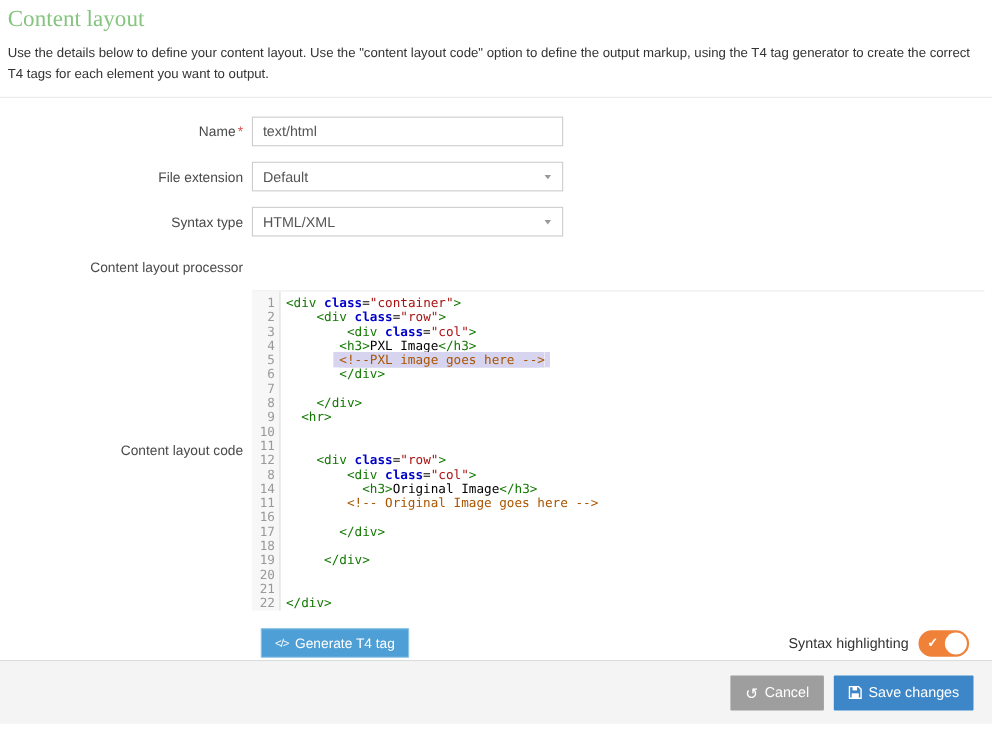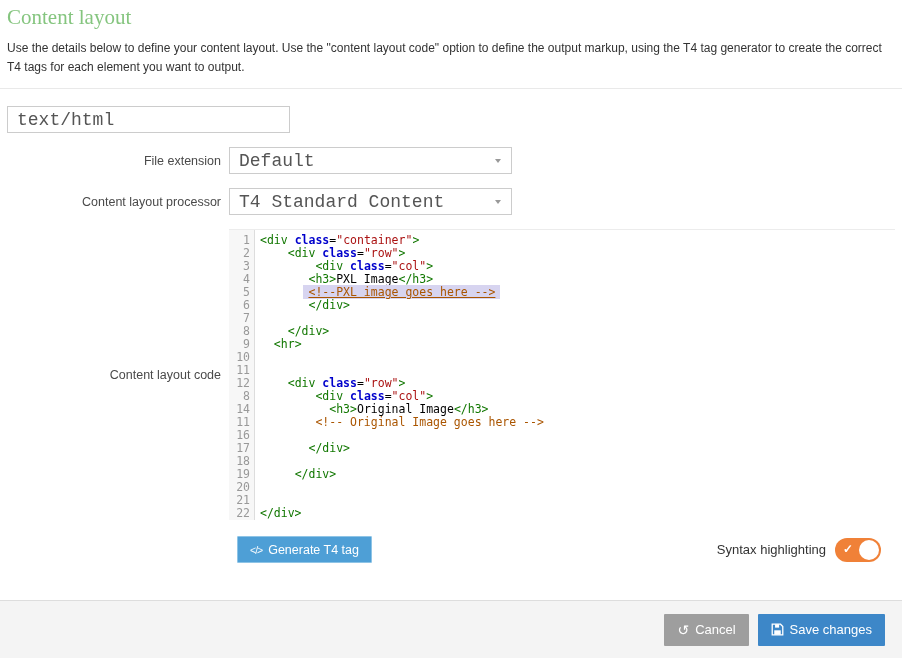--- a/index.html
+++ b/index.html
@@ -40,22 +40,22 @@
     padding: 7px 8px 0 0;
     font-size: 12.5px;
     color: #4a4a4a;
   }
   .req { color: var(--required-red); margin-left: 2px; }
   .form-input, .form-select {
     width: 283px;
     height: 27px;
     border: 1px solid #cccccc;
     background: #ffffff;
-    font-family: Liberation Mono, monospace;
-    font-size: 18px;
+    font-family: Liberation Sans, sans-serif;
+    font-size: 13px;
     color: #555555;
     padding: 0 9px;
     border-radius: 0;
     outline: none;
   }
   .form-select {
     position: relative;
     display: flex;
     align-items: center;
     cursor: pointer;
@@ -95,21 +95,20 @@
   .code-lines { flex: 1; padding-left: 5px; overflow: hidden; }
   .code-line { white-space: pre; height: 13px; cursor: text; }
   .tok-t { color: var(--tag); }
   .tok-a { color: var(--attribute); font-weight: bold; }
   .tok-s { color: var(--string); }
   .tok-c { color: var(--comment); }
   .tok-p { color: var(--plain); }
   .sel {
     background: var(--selection);
     box-shadow: 5px 0 0 var(--selection), -5px 0 0 var(--selection);
-    text-decoration: underline;
   }
 
   
   .actions-row {
     display: flex;
     justify-content: space-between;
     align-items: center;
     margin: 13px 0 0 230px;
     padding-right: 14px;
   }
@@ -186,38 +185,42 @@
 </style>
 </head>
 <body>
 
 <div class="page">
   <h1 class="page-title">Content layout</h1>
   <p class="page-desc">Use the details below to define your content layout. Use the "content layout code" option to define the output markup, using the T4 tag generator to create the correct T4 tags for each element you want to output.</p>
   <div class="divider"></div>
 
   <div class="form-row">
+    <label class="form-label"><span>Name</span><span class="req">*</span></label>
     <input class="form-input" value="text/html" style="">
   </div>
 
   <div class="form-row">
     <label class="form-label">File extension</label>
     <div class="form-select">
       <span>Default</span>
       <span class="caret"></span>
     </div>
   </div>
 
+  <div class="form-row">
+    <label class="form-label">Syntax type</label>
+    <div class="form-select">
+      <span>HTML/XML</span>
+      <span class="caret"></span>
+    </div>
+  </div>
 
   <div class="form-row">
     <label class="form-label">Content layout processor</label>
-    <div class="form-select">
-      <span>T4 Standard Content</span>
-      <span class="caret"></span>
-    </div>
   </div>
 
   <div class="form-row code-row">
     <label class="form-label">Content layout code</label>
     <div class="code-editor">
       <div class="gutter">
           <div class="ln">1</div>
           <div class="ln">2</div>
           <div class="ln">3</div>
           <div class="ln">4</div>

